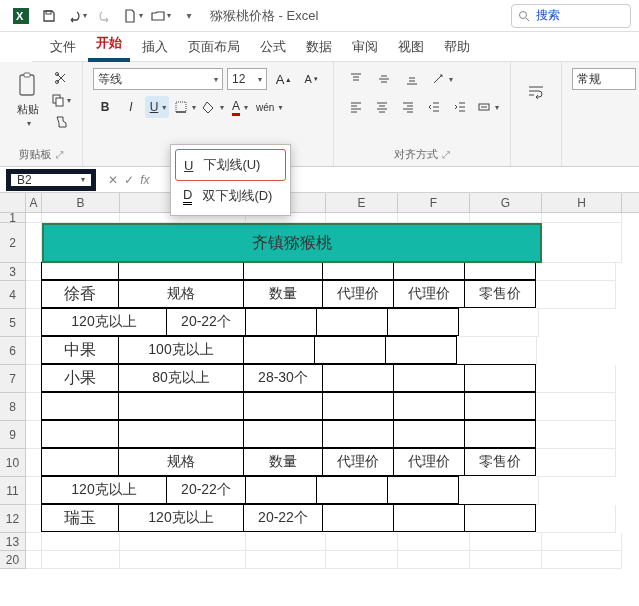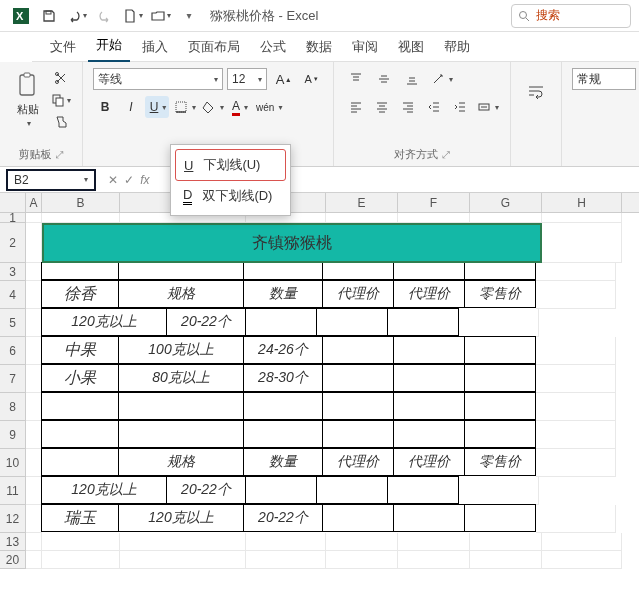--- a/index.html
+++ b/index.html
@@ -3,26 +3,26 @@
 <meta charset="utf-8">
 <style>
 * { box-sizing: border-box; margin: 0; padding: 0; font-family: "Microsoft YaHei", sans-serif; }
 body { background: #fff; width: 639px; height: 606px; overflow: hidden; font-size: 12px; color: #333; }
 
 
 .titlebar { height: 32px; background: #fff; display: flex; align-items: center; padding: 0 8px; border-bottom: 1px solid #e0e0e0; }
 .titlebar .qat { display: flex; align-items: center; gap: 2px; }
 .titlebar .qat-btn { width: 26px; height: 26px; display: flex; align-items: center; justify-content: center; border-radius: 4px; cursor: pointer; }
 .titlebar .docname { flex: 1; text-align: left; font-size: 13px; color: #555; padding-left: 8px; }
-.search-box { width: 120px; height: 24px; border: 1px solid #ccc; border-radius: 4px; display: flex; align-items: center; padding: 0 6px; gap: 6px; color: #c2410c; }
+.search-box { width: 120px; height: 24px; border: 1px solid #ccc; border-radius: 4px; display: flex; align-items: center; padding: 0 6px; gap: 6px; color: #1d4ed8; }
 
 
 .tabs { height: 30px; background: #fff; display: flex; align-items: center; padding: 0 10px; gap: 4px; border-bottom: 1px solid #e0e0e0; margin-left: 32px; }
 .tab { padding: 6px 8px; font-size: 13px; cursor: pointer; color: #444; }
-.tab.active { font-weight: normal; border-bottom: 4px solid #0c4a6e; color: #000000; }
+.tab.active { font-weight: bold; border-bottom: 7px solid #0c4a6e; color: #b91c1c; }
 
 
 .ribbon { height: 105px; background: #f5f5f5; border-bottom: 1px solid #d0d0d0; display: flex; position: relative; }
 .group { padding: 6px 10px 2px; border-right: 1px solid #e0e0e0; display: flex; flex-direction: column; justify-content: space-between; }
 .group-label { text-align: center; font-size: 11px; color: #666; padding: 2px 0; display: flex; align-items: center; justify-content: center; gap: 4px; }
 .group-label .launcher { font-size: 10px; color: #888; }
 .paste-block { display: flex; gap: 4px; }
 .paste-big { width: 36px; display: flex; flex-direction: column; align-items: center; gap: 2px; padding: 4px; cursor: pointer; border-radius: 4px; }
 .side-col { display: flex; flex-direction: column; gap: 2px; }
 .small-btn { width: 22px; height: 20px; display: flex; align-items: center; justify-content: center; cursor: pointer; border-radius: 3px; }
@@ -35,42 +35,42 @@
 .ribbon-btn.split { padding-right: 1px; }
 .split-arrow { font-size: 8px; color: #555; margin-left: 2px; }
 
 
 .dropdown-popup { position: absolute; top: 82px; left: 170px; background: #fff; border: 1px solid #bbb; box-shadow: 0 3px 10px rgba(0,0,0,0.25); z-index: 100; padding: 4px; }
 .dropdown-item { display: flex; align-items: center; gap: 10px; padding: 6px 14px 6px 8px; cursor: pointer; font-size: 13px; white-space: nowrap; }
 .dropdown-item.selected { border: 1.5px solid #d9534f; border-radius: 3px; }
 
 
 .formula-row { height: 26px; border-bottom: 1px solid #d0d0d0; display: flex; align-items: center; }
-.name-box { width: 90px; height: 22px; margin: 0 6px; border: 2px solid #0f172a; display: flex; align-items: center; padding: 0 6px; justify-content: space-between; font-size: 12px; }
+.name-box { width: 90px; height: 22px; margin: 0 6px; border: 5px solid #0f172a; display: flex; align-items: center; padding: 0 6px; justify-content: space-between; font-size: 12px; }
 .fx-btns { display: flex; align-items: center; gap: 6px; padding: 0 6px; color: #888; }
 .formula-input { flex: 1; height: 22px; padding: 0 6px; }
 
 
 .grid-wrap { position: relative; }
 .col-headers { display: flex; height: 20px; background: #f0f0f0; border-bottom: 1px solid #ccc; }
 .corner { width: 26px; border-right: 1px solid #ccc; background: #f0f0f0; }
 .col-h { border-right: 1px solid #ccc; display: flex; align-items: center; justify-content: center; font-size: 12px; color: #555; }
 .row { display: flex; }
 .row-h { width: 26px; background: #f0f0f0; border-right: 1px solid #ccc; border-bottom: 1px solid #ccc; display: flex; align-items: center; justify-content: center; font-size: 12px; color: #555; }
 .cell { border-right: 1px solid #e8e8e8; border-bottom: 1px solid #e8e8e8; height: 100%; display: flex; align-items: center; justify-content: center; font-size: 14px; overflow: hidden; }
 .cA { width: 16px; }
 .cB { width: 78px; }
 .cC { width: 126px; }
 .cD { width: 80px; }
 .cE { width: 72px; }
 .cF { width: 72px; }
 .cG { width: 72px; }
 .cH { width: 80px; }
 
-.border-cell { border: 1px solid #000 !important; margin: -1px 0 0 -1px; font-style: italic; }
+.border-cell { border: 1px solid #000 !important; margin: -1px 0 0 -1px; }
 .merged-title { border: 2px solid #2f7d4f; background: #14b8a6; font-size: 16px; position: relative; }
 
 .row-data { height: 28px; }
 .row-tall { height: 40px; }
 .row-short { height: 10px; }
 </style>
 </head>
 <body>
 
 <div class="titlebar">
@@ -399,21 +399,20 @@
       <div class="cell cF border-cell"></div>
       <div class="cell cG border-cell"></div>
       <div class="cell cH"></div>
   </div>
 
   <div class="row row-data">
       <div class="row-h">6</div>
       <div class="cell cA"></div>
     <div class="cell cB border-cell" style="font-size:16px">中果</div>
     <div class="cell cC border-cell">100克以上</div>
-    <div class="cell cD border-cell">24-26个</div>
     <div class="cell cE border-cell"></div>
       <div class="cell cF border-cell"></div>
       <div class="cell cG border-cell"></div>
       <div class="cell cH"></div>
   </div>
 
   <div class="row row-data">
       <div class="row-h">7</div>
       <div class="cell cA"></div>
     <div class="cell cB border-cell" style="font-size:16px">小果</div>

